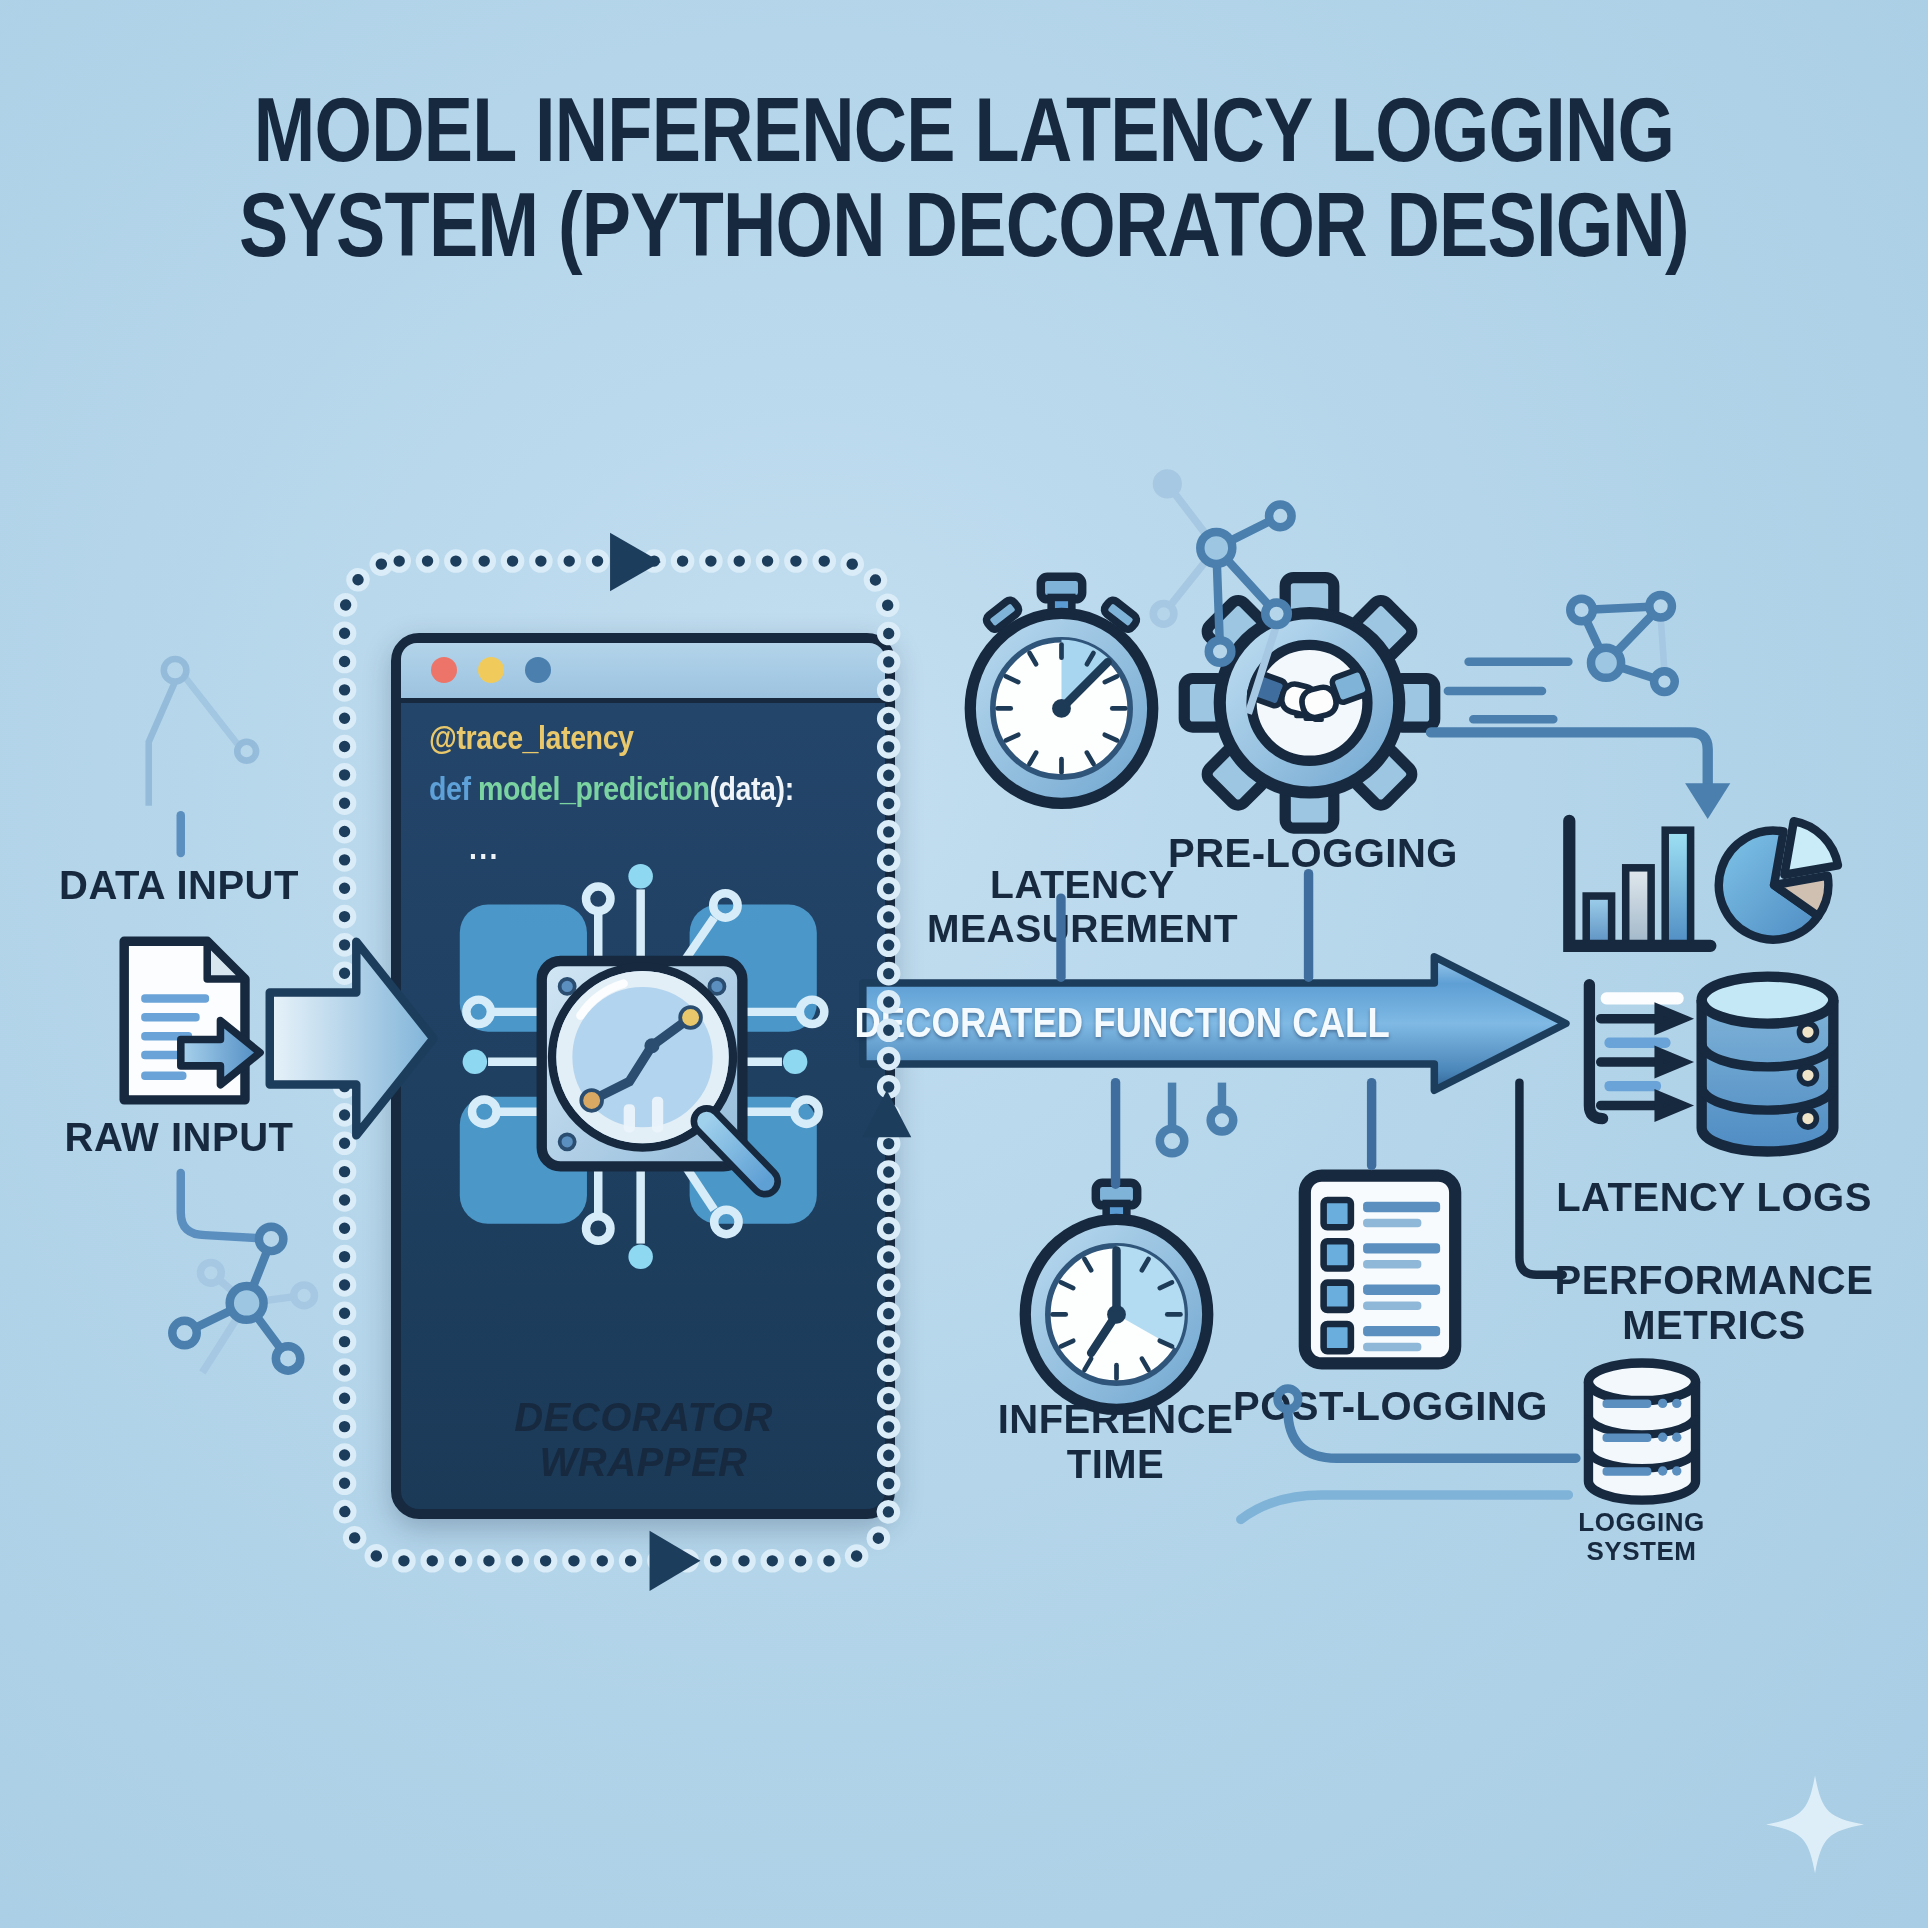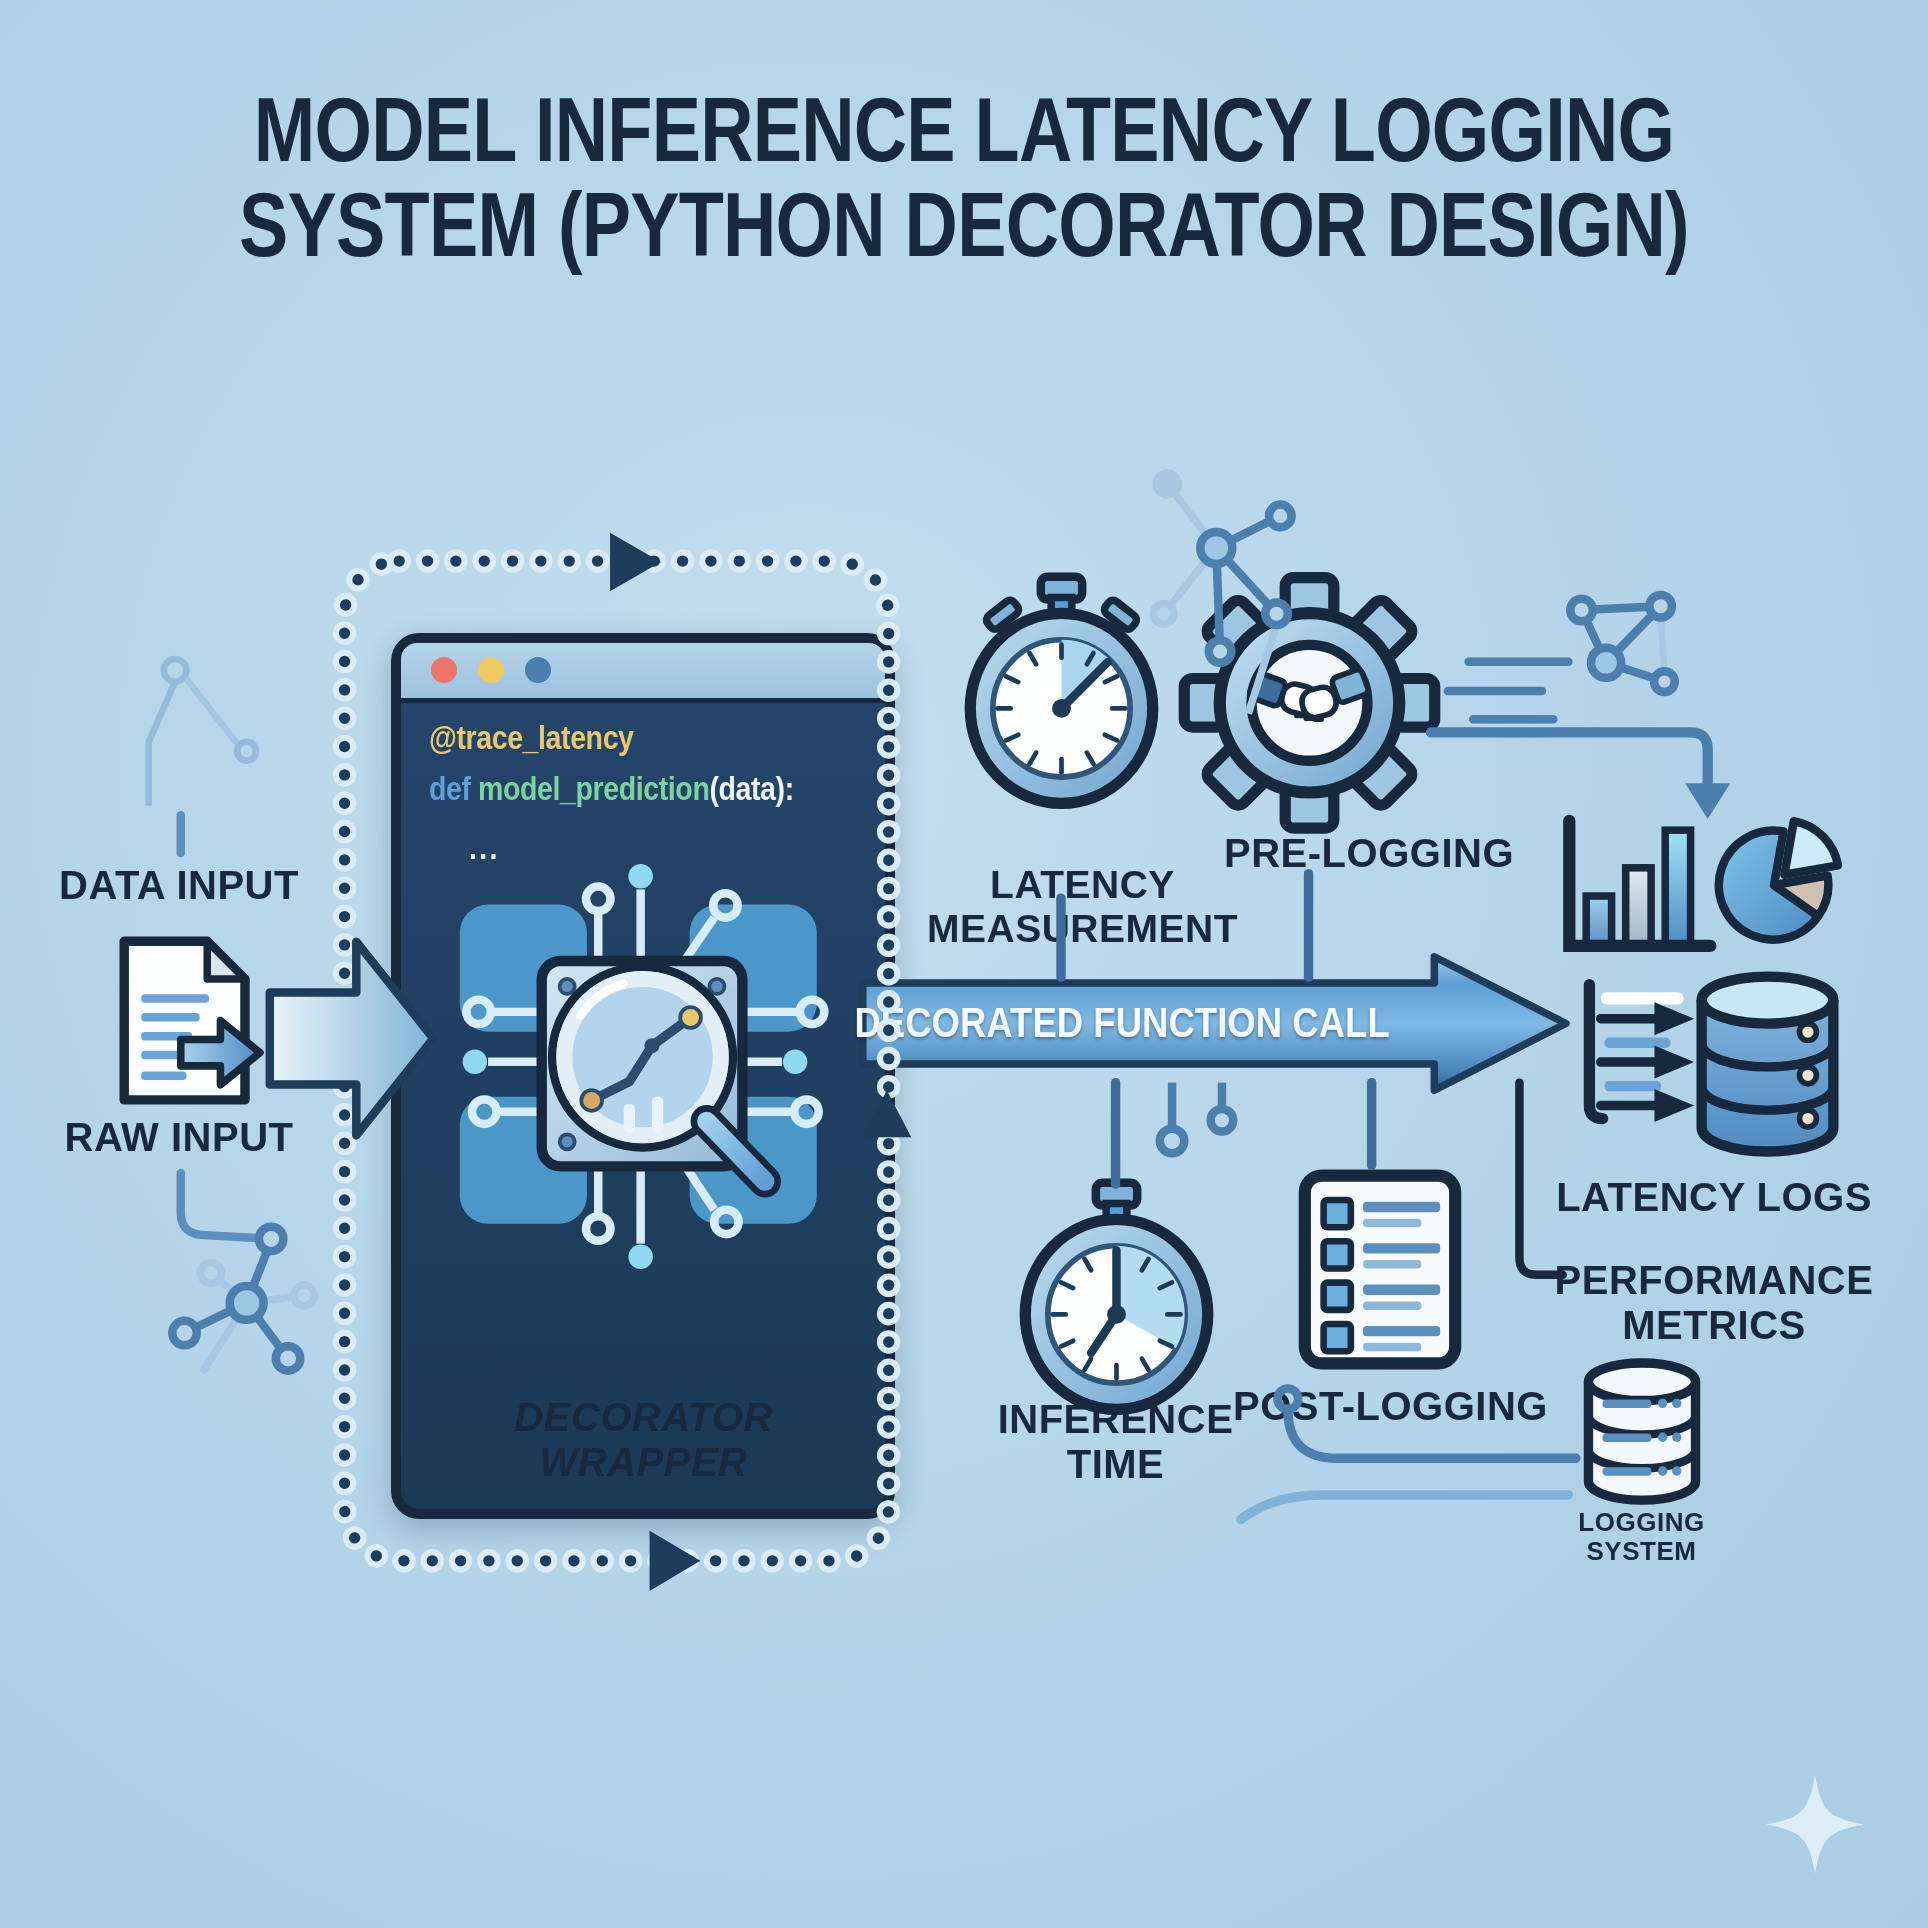--- a/index.html
+++ b/index.html
@@ -16,21 +16,21 @@
   .lbl{position:absolute;color:#16293f;font-weight:bold;font-size:40px;
     line-height:1.12;text-align:center;letter-spacing:0.5px;}
 
   
   #lbl-decorator{left:441px;top:1395px;width:405px;}
   
   #lbl-datainput{left:19px;top:863px;width:320px;}
   #lbl-rawdata{left:19px;top:1115px;width:320px;}
   
   #lbl-latmeas{left:913px;top:817px;width:339px;font-size:39px;margin-top:46px;}
-  #lbl-prelog{left:1194px;top:831px;width:320px;text-align:right;}
+  #lbl-prelog{left:1153px;top:831px;width:320px;}
   #lbl-exec{left:960px;top:1397px;width:311px;}
   #lbl-postlog{left:1207px;top:1384px;width:367px;}
   
   #lbl-latlogs{left:1554px;top:1175px;width:320px;}
   #lbl-perf{left:1554px;top:1258px;width:320px;}
   #lbl-logsys{left:1533px;top:1508px;width:217px;font-size:26px;}
 
   
   .window{left:391px;top:633px;width:504px;height:886px;border:10.4px solid #16293f;
     border-radius:28px;background:linear-gradient(#24466b,#1b3a58);box-sizing:border-box;

